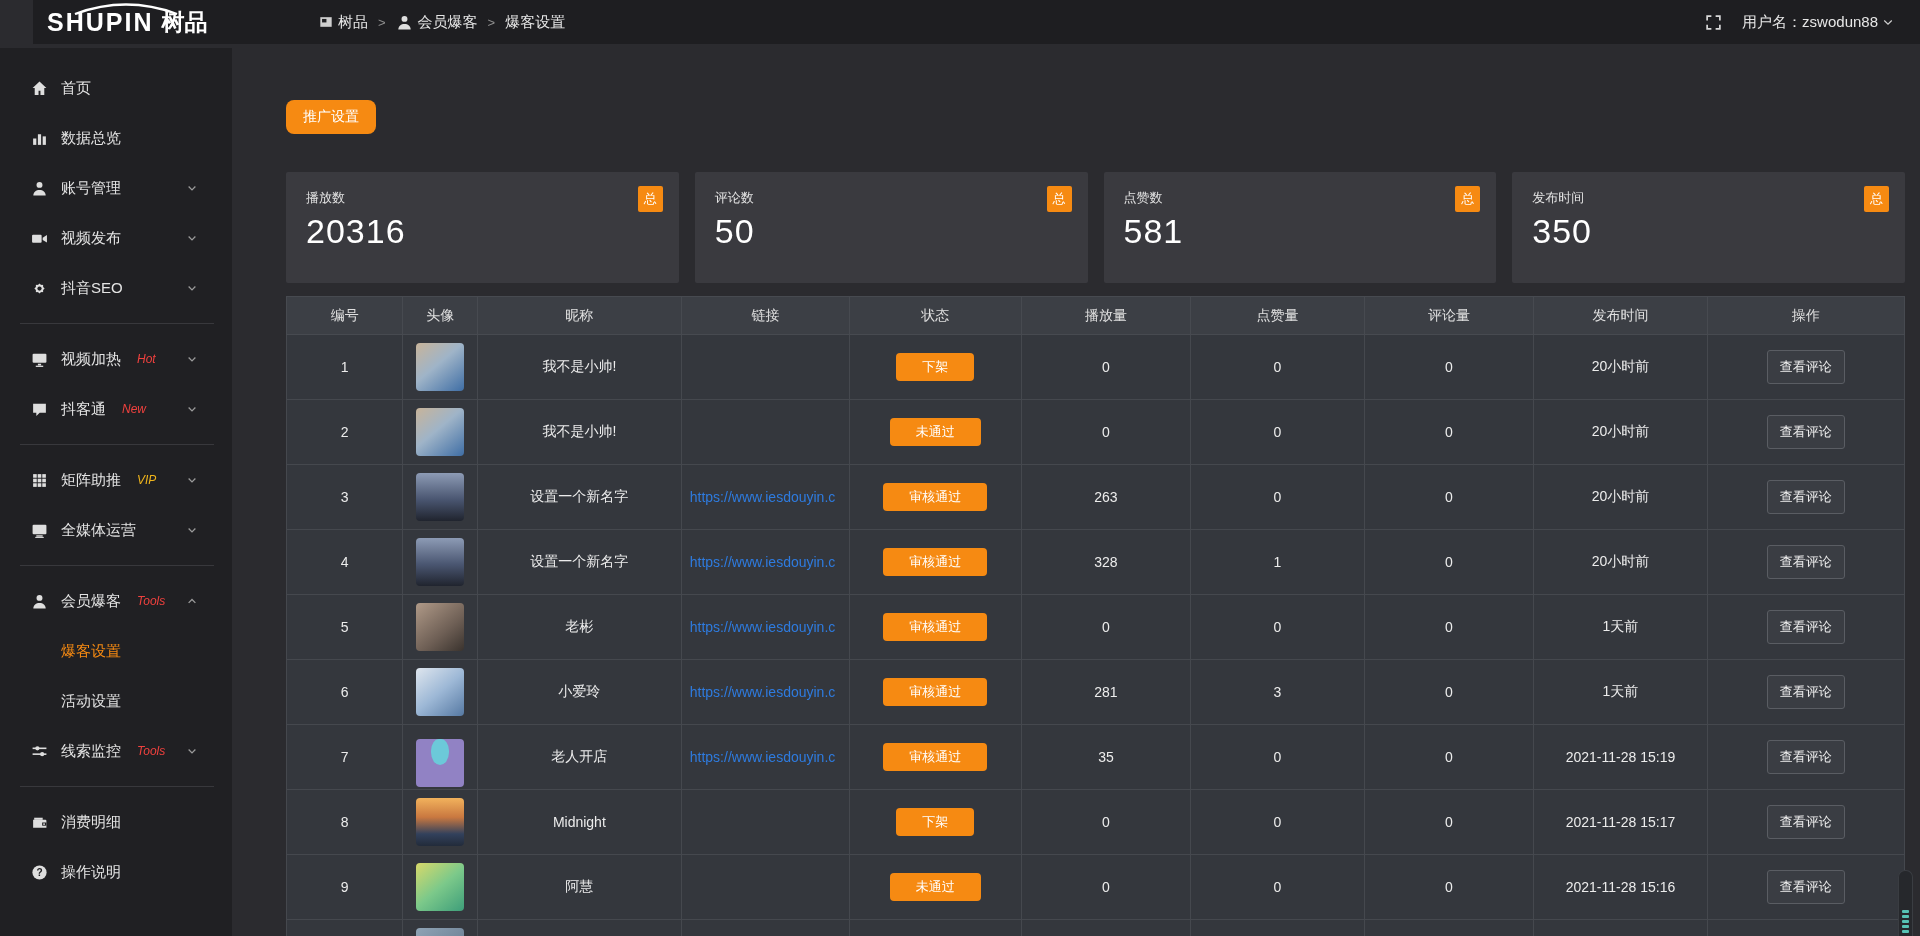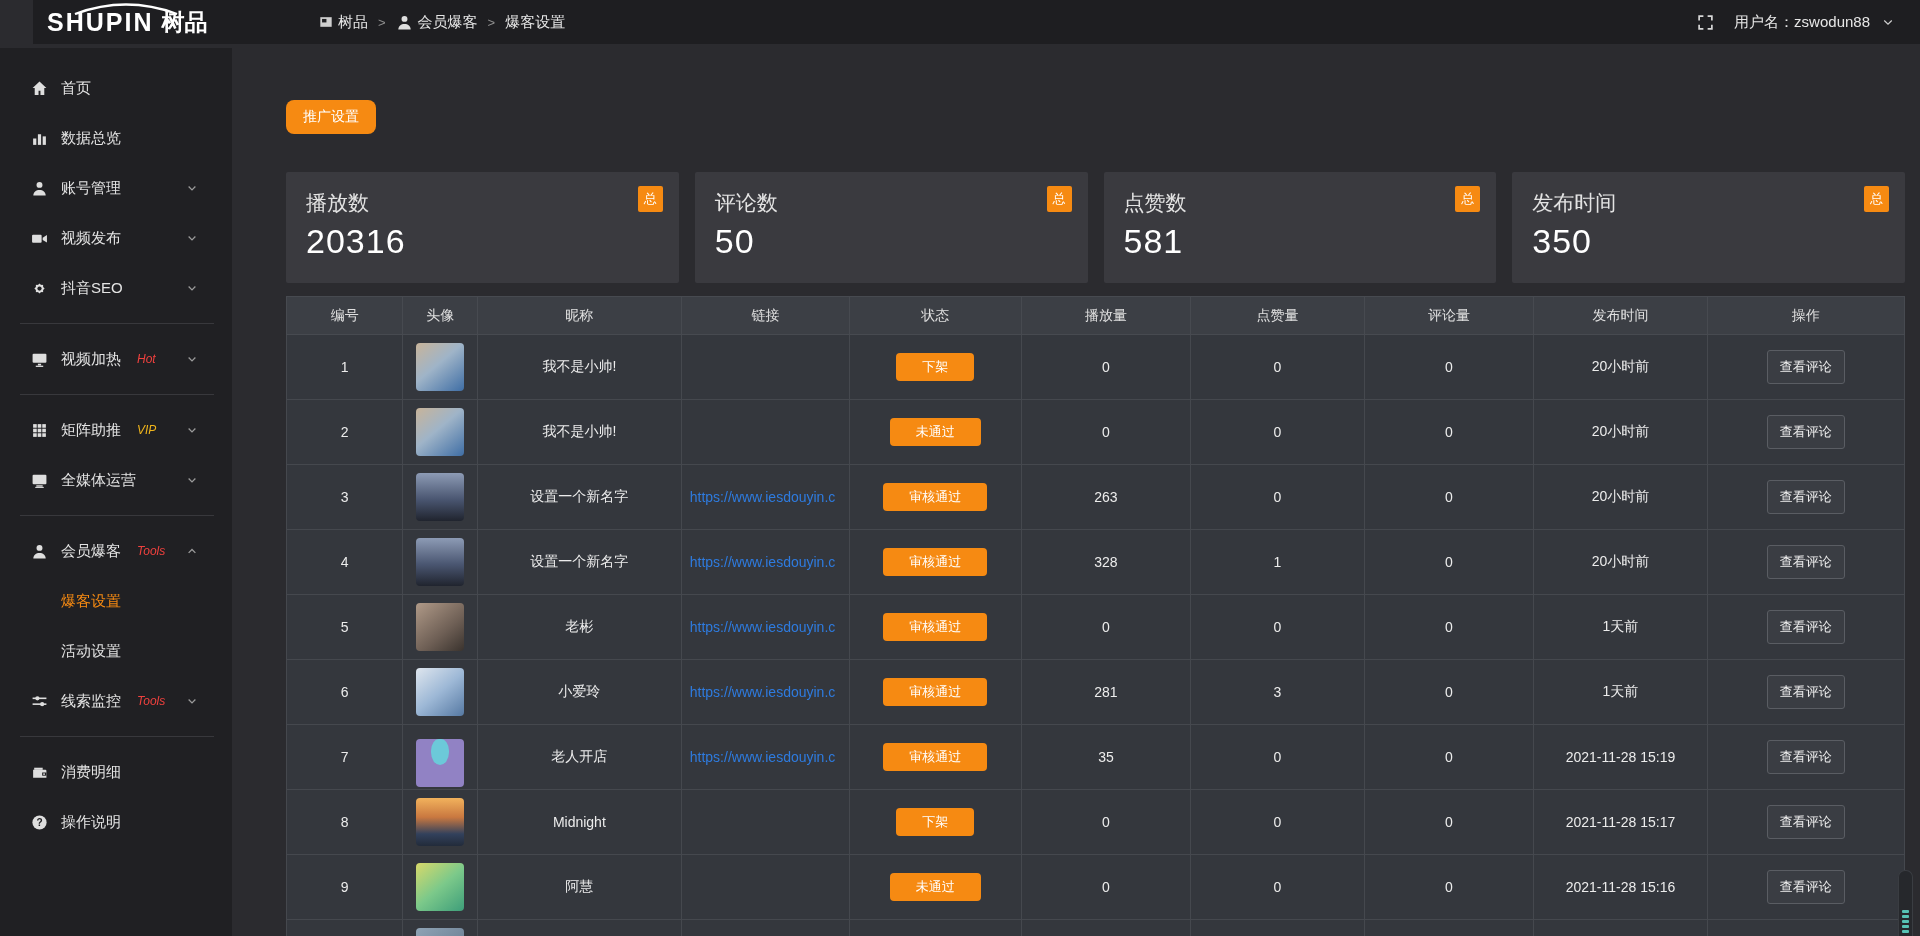--- a/index.html
+++ b/index.html
@@ -11,42 +11,42 @@
   
   .topbar{position:absolute;top:0;left:0;right:0;height:44px;background:#1e1e21;display:flex;align-items:center;z-index:20;margin-left:33px;}
   .logo{width:232px;height:48px;display:flex;align-items:center;padding-left:14px;gap:8px;}
   .logo-arc{position:absolute;top:3px;left:38px;}
   .brand-en{font-size:25px;font-weight:bold;letter-spacing:2px;color:#fff;line-height:1;}
   .brand-cn{font-size:23px;font-weight:bold;color:#fff;line-height:1;}
   .crumbs{display:flex;align-items:center;margin-left:54px;gap:10px;font-size:15px;}
   .crumb{display:flex;align-items:center;gap:5px;color:#e6e6e6;cursor:pointer;}
   .crumb-sep{color:#8f8f8f;font-size:13px;}
   .topbar-right{margin-left:auto;display:flex;align-items:center;gap:20px;padding-right:26px;}
-  .username{font-size:15px;color:#e6e6e6;display:flex;align-items:center;gap:12px;cursor:pointer;}
+  .username{font-size:15px;color:#e6e6e6;display:flex;align-items:center;gap:4px;cursor:pointer;}
   .ic{display:inline-flex;align-items:center;justify-content:center;}
   .ic svg{display:block;}
   
   .sidebar{position:absolute;top:48px;left:0;width:232px;height:888px;background:#202023;overflow:hidden;z-index:10;}
   .nav{padding-top:15px;}
   .s-item{height:50px;display:flex;align-items:center;padding:0 18px 0 30px;cursor:pointer;font-size:15px;color:#e4e4e4;}
   .s-item .ic{width:18px;margin-right:13px;}
   .s-label{white-space:nowrap;}
   .s-badge{font-style:italic;font-weight:normal;font-size:12px;margin-left:16px;}
   .s-badge.red{color:var(--hot);}
   .s-badge.yellow{color:var(--vip);}
   .chev{margin-left:auto;color:#9a9a9a;}
   .s-sub{height:50px;line-height:50px;padding-left:61px;font-size:15px;color:#e0e0e0;cursor:pointer;}
   .s-sub.active{color:var(--accent);}
   .s-div{border-top:1px solid #38383c;margin:10px 18px 10px 20px;}
   
   .main{position:absolute;top:48px;left:232px;right:0;height:888px;overflow:hidden;padding:0 15px 0 54px;}
   .promo-btn{margin-top:52px;display:inline-block;background:var(--accent);color:#fff;border:none;font-size:14px;padding:8px 17px;border-radius:8px;cursor:pointer;font-family:inherit;}
   .stats{display:flex;gap:16px;margin-top:38px;}
   .card{flex:1;background:#3a3a3f;height:111px;padding:17px 20px;position:relative;border-radius:2px;}
-  .stat-label{font-size:21px;color:#e3e3e3;}
+  .stat-label{font-size:13px;color:#e3e3e3;}
   .stat-value{font-size:34px;color:#fff;margin-top:5px;letter-spacing:1px;}
   .stat-badge{position:absolute;top:14px;right:16px;background:var(--accent);color:#fff;font-size:13px;padding:4px 6px;border-radius:2px;}
   
   table{width:100%;margin-top:13px;border-collapse:collapse;table-layout:fixed;}
   th{background:#3c3f45;height:38px;font-weight:normal;font-size:14px;color:#e0e0e0;border:1px solid #474a50;}
   td{background:#34373d;height:65px;text-align:center;font-size:14px;color:#ececec;border:1px solid #45484e;overflow:hidden;}
   col.c-id{width:7.2%}col.c-av{width:4.6%}col.c-nick{width:12.6%}col.c-link{width:10.4%}
   col.c-status{width:10.6%}col.c-play{width:10.5%}col.c-like{width:10.7%}col.c-cmt{width:10.5%}
   col.c-time{width:10.7%}col.c-act{width:12.2%}
   .avatar{width:48px;height:48px;border-radius:4px;margin:0 auto;}
@@ -203,20 +203,34 @@
           </svg>
         </span>
         <span class="s-label">视频加热</span>
         <span class="s-badge red">Hot</span>
         <span class="ic chev">
           <svg width="12" height="12" viewBox="0 0 16 16">
             <path d="M3.5 6l4.5 4.5L12.5 6" fill="none" stroke="#9a9a9a" stroke-width="1.7"></path>
           </svg>
         </span>
       </div>
+      <div class="s-item">
+        <span class="ic">
+          <svg width="17" height="17" viewBox="0 0 16 16">
+            <path d="M2 2.5h12v8.5H8.2L5 14v-3H2z" fill="#dedede"></path>
+          </svg>
+        </span>
+        <span class="s-label">抖客通</span>
+        <span class="s-badge red">New</span>
+        <span class="ic chev">
+          <svg width="12" height="12" viewBox="0 0 16 16">
+            <path d="M3.5 6l4.5 4.5L12.5 6" fill="none" stroke="#9a9a9a" stroke-width="1.7"></path>
+          </svg>
+        </span>
+      </div>
       <div class="s-div"></div>
       <div class="s-item">
         <span class="ic">
           <svg width="17" height="17" viewBox="0 0 16 16">
             <g fill="#dedede">
               <rect x="2" y="2" width="3.4" height="3.4"></rect>
               <rect x="6.3" y="2" width="3.4" height="3.4"></rect>
               <rect x="10.6" y="2" width="3.4" height="3.4"></rect>
               <rect x="2" y="6.3" width="3.4" height="3.4"></rect>
               <rect x="6.3" y="6.3" width="3.4" height="3.4"></rect>

